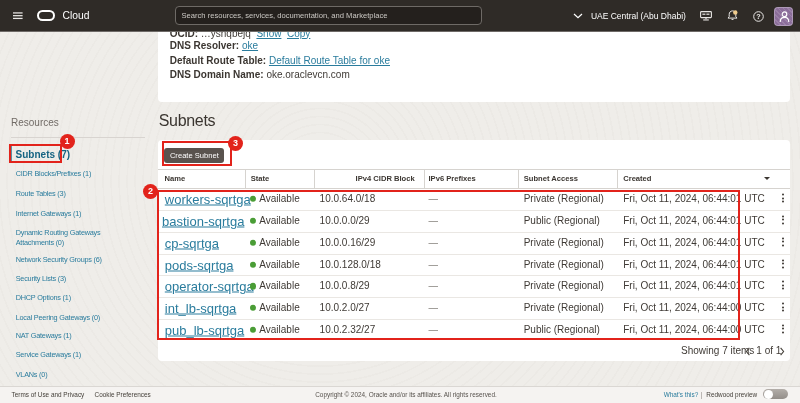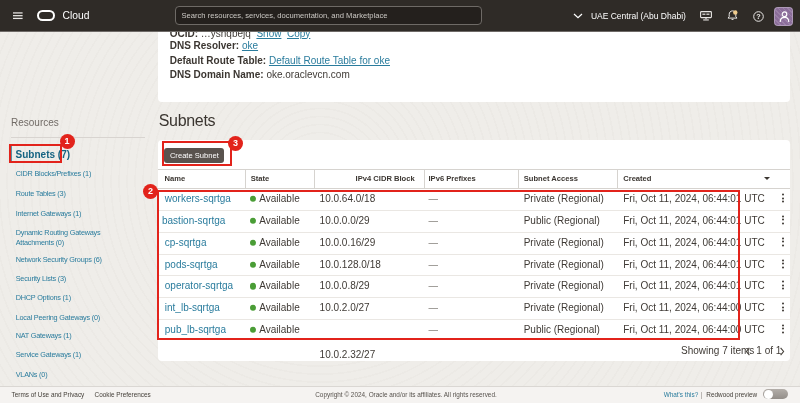--- a/index.html
+++ b/index.html
@@ -8,21 +8,21 @@
   body::before { content:""; position:absolute; left:0; top:0; width:800px; height:403px;
     background: repeating-radial-gradient(circle at 40% 45%, rgba(90,75,60,0.02) 0 1.6px, rgba(0,0,0,0) 1.6px 8px);
   }
   .abs { position:absolute; }
   .vc { position:absolute; line-height:1; transform:translateY(-50%); white-space:nowrap; }
   
   .slink { color:#2a7c9d; font-size:7.3px; letter-spacing:-0.03em; }
   
   .hdr { font-weight:bold; font-size:7.6px; color:#3b3631; }
   .cell { font-size:10px; color:#3f3a35; }
-  .tlink { font-size:10px; color:#2a7c9d; }
+  .tlink { font-size:13px; color:#2a7c9d; text-decoration:underline; }
   .vsep { position:absolute; width:1px; background:#d6d3cf; }
   .rowline { position:absolute; height:1px; background:#eae7e3; }
   .dot { position:absolute; width:6.4px; height:6.4px; border-radius:50%; background:#4a9d36; transform:translateY(-50%); }
   .kebab { position:absolute; width:2px; transform:translateY(-50%); }
   .kebab div { width:2px; height:2px; border-radius:50%; background:#3b3631; margin-bottom:1.6px; }
   
   .rbox { position:absolute; border:2.2px solid #e2231b; z-index:30; }
   .rnum { position:absolute; width:15px; height:15px; border-radius:50%; background:#e2231b; color:#fff; font-size:9px; font-weight:bold; text-align:center; line-height:15px; z-index:31; }
   .blabel { font-weight:bold; color:#3b3631; }
   .clink { color:#2a7c9d; text-decoration:underline; }
@@ -148,21 +148,21 @@
 <div class="vc cell" style="left:623.2px; top:308.1px; z-index:2;">Fri, Oct 11, 2024, 06:44:00 UTC</div>
 <div class="kebab" style="left:781.8px; top:308.1px; z-index:2;">
     <div></div>
     <div></div>
     <div></div>
   </div>
 <div class="rowline" style="left:157.5px; top:319.0px; width:632.5px; z-index:2;"></div>
 <div class="vc tlink" style="left:164.8px; top:329.9px; z-index:2;">pub_lb-sqrtga</div>
 <div class="dot" style="left:250px; top:329.9px; z-index:2;"></div>
 <div class="vc cell" style="left:259.3px; top:329.9px; z-index:2;">Available</div>
-<div class="vc cell" style="left:319.6px; top:329.9px; z-index:2;margin-top:25px;">10.0.2.32/27</div>
+<div class="vc cell" style="left:319.6px; top:329.9px; z-index:2;">10.0.2.32/27</div>
 <div class="vc cell" style="left:428.5px; top:329.9px; z-index:2; color:#6f6a64; font-size:9.5px;">—</div>
 <div class="vc cell" style="left:523.7px; top:329.9px; z-index:2;">Public (Regional)</div>
 <div class="vc cell" style="left:623.2px; top:329.9px; z-index:2;">Fri, Oct 11, 2024, 06:44:00 UTC</div>
 <div class="kebab" style="left:781.8px; top:329.9px; z-index:2;">
     <div></div>
     <div></div>
     <div></div>
   </div>
 
 <div class="vc cell" style="left:681px; top:351.2px; z-index:2;">Showing 7 items</div>

